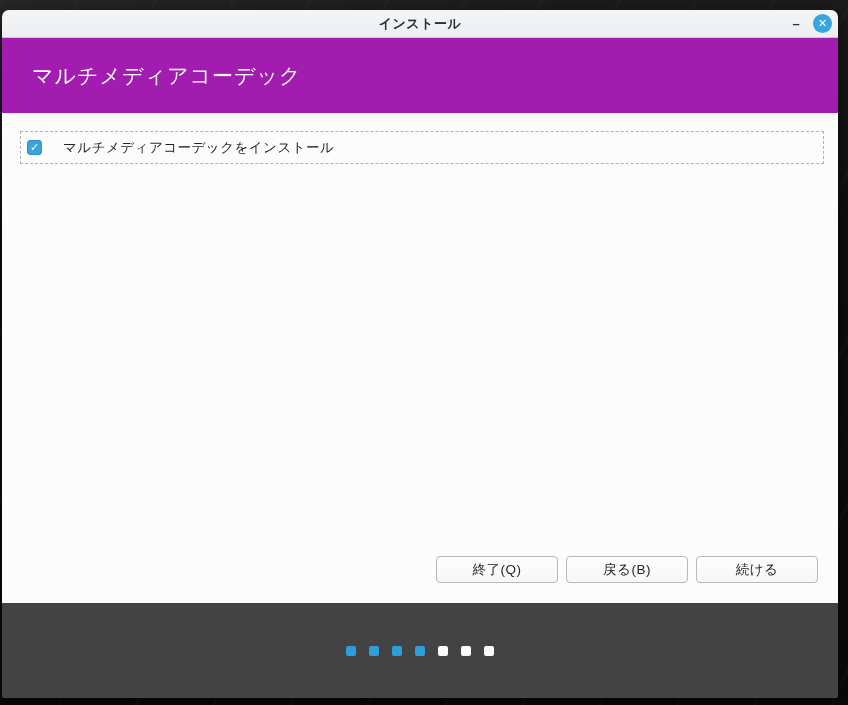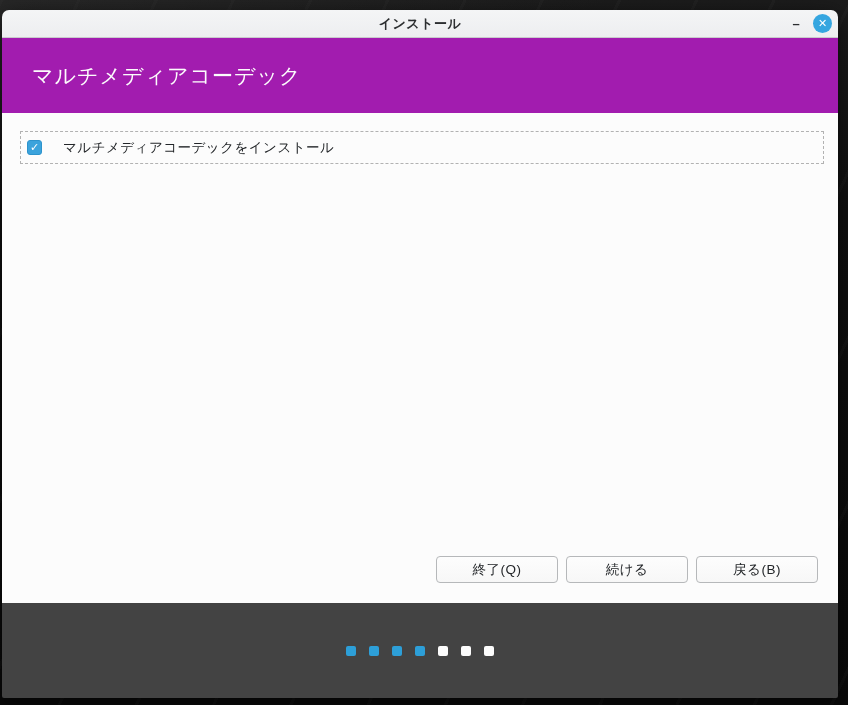--- a/index.html
+++ b/index.html
@@ -137,22 +137,22 @@
   <div class="content">
 
     <div class="checkbox-row">
       <span class="checkbox">✓</span>
       <span class="checkbox-label">マルチメディアコーデックをインストール</span>
     </div>
 
 
     <div class="button-row">
       <button class="btn">終了(Q)</button>
+      <button class="btn">戻る(B)</button>
       <button class="btn">続ける</button>
-      <button class="btn">戻る(B)</button>
     </div>
 
   </div>
 
   <div class="footer" id="progress-footer">
       <span class="progress-step filled"></span>
       <span class="progress-step filled"></span>
       <span class="progress-step filled"></span>
       <span class="progress-step filled"></span>
       <span class="progress-step empty"></span>

